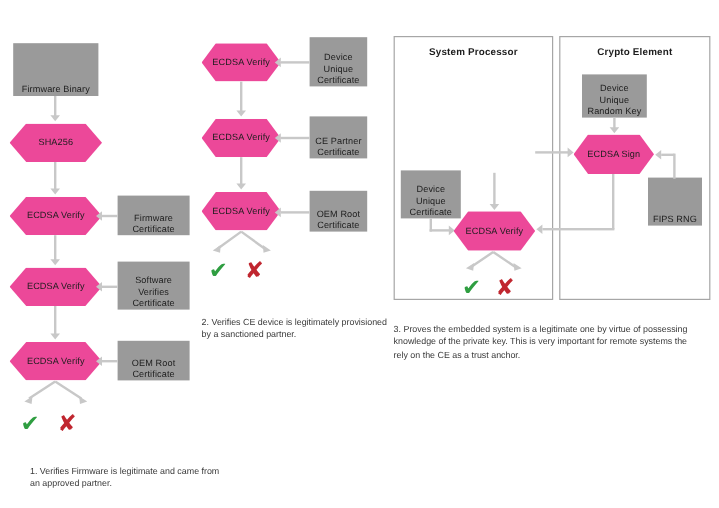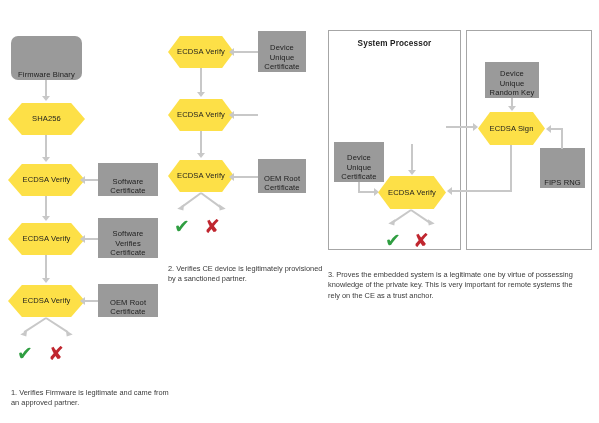--- a/index.html
+++ b/index.html
@@ -6,21 +6,21 @@
   body{width:599px;height:423px;position:relative;overflow:hidden;
        font-family:"Liberation Sans","DejaVu Sans",sans-serif;
        -webkit-font-smoothing:antialiased;}
   #stage{position:absolute;left:0;top:0;width:599px;height:423px;}
 
   
   .node{position:absolute;box-sizing:border-box;display:flex;align-items:center;
         justify-content:center;text-align:center;color:#1d1d1d;font-size:7.6px;
         line-height:9.6px;letter-spacing:.1px;}
   .rect{background:#9a9a9a;align-items:flex-end;}
-  .hex{background:#fde047;
+  .hex{background:#ec4899;
        clip-path:polygon(18% 0%,82% 0%,100% 50%,82% 100%,18% 100%,0% 50%);align-items:center;}
   .node span{display:block;padding:0 3px;}
 
   
   .line{position:absolute;background:#c8c8c8;}
   .vline{width:2px;}
   .hline{height:2px;}
   .arrow{position:absolute;width:0;height:0;}
   .arr-down{border-left:4.5px solid transparent;border-right:4.5px solid transparent;
             border-top:5.5px solid #c8c8c8;}
@@ -41,39 +41,39 @@
                text-align:center;letter-spacing:.15px;}
 
   
   .caption{position:absolute;font-size:7.4px;line-height:10.4px;color:#3a3a3a;}
 </style>
 </head>
 <body>
 
 <div id="stage">
 
-  <div class="node rect" style="left:11px;top:36px;width:71px;height:44px;border-radius:7px;">
+  <div class="node rect" style="left:11px;top:36px;width:71px;height:44px;">
     <span>Firmware Binary</span>
   </div>
 
   <div class="line vline" style="left:45px;top:80px;height:17px;"></div>
   <div class="arrow arr-down" style="left:41.5px;top:96px;"></div>
 
   <div class="node hex" style="left:8px;top:103px;width:77px;height:32px;">
     <span>SHA256</span>
   </div>
 
   <div class="line vline" style="left:45px;top:135px;height:23px;"></div>
   <div class="arrow arr-down" style="left:41.5px;top:157px;"></div>
 
   <div class="node hex" style="left:8px;top:164px;width:77px;height:32px;">
     <span>ECDSA Verify</span>
   </div>
   <div class="node rect" style="left:98px;top:163px;width:60px;height:33px;">
-    <span>Software Certificate</span>
+    <span>Firmware Certificate</span>
   </div>
   <div class="line hline" style="left:85px;top:179px;width:13px;"></div>
   <div class="arrow arr-left" style="left:80px;top:175.5px;"></div>
 
   <div class="line vline" style="left:45px;top:196px;height:21px;"></div>
   <div class="arrow arr-down" style="left:41.5px;top:216px;"></div>
 
   <div class="node hex" style="left:8px;top:223px;width:77px;height:32px;">
     <span>ECDSA Verify</span>
   </div>
@@ -96,36 +96,39 @@
   <div class="arrow arr-left" style="left:80px;top:296.5px;"></div>
 
   <div class="diag" style="left:46px;top:317px;width:26px;transform:rotate(147deg);"></div>
   <div class="arrow arr-down" style="left:21px;top:332px;transform:rotate(-32deg);"></div>
   <div class="diag" style="left:46px;top:317px;width:26px;transform:rotate(33deg);"></div>
   <div class="arrow arr-down" style="left:64px;top:332px;transform:rotate(32deg);"></div>
 
   <div class="mark ok" style="left:17px;top:344px;">✔</div>
   <div class="mark bad" style="left:48px;top:344px;">✘</div>
 
-  <div class="caption" style="left:11px;top:388px;width:160px;">1. Verifies Firmware is legitimate and came from an approved partner.</div>
+  <div class="caption" style="left:25px;top:388px;width:160px;">1. Verifies Firmware is legitimate and came from an approved partner.</div>
 
   <div class="node hex" style="left:168px;top:36px;width:66px;height:32px;">
     <span>ECDSA Verify</span>
   </div>
   <div class="node rect" style="left:258px;top:31px;width:48px;height:41px;">
     <span>Device Unique Certificate</span>
   </div>
   <div class="line hline" style="left:234px;top:51px;width:24px;"></div>
   <div class="arrow arr-left" style="left:229px;top:47.5px;"></div>
 
   <div class="line vline" style="left:200px;top:68px;height:25px;"></div>
   <div class="arrow arr-down" style="left:196.5px;top:92px;"></div>
 
   <div class="node hex" style="left:168px;top:99px;width:66px;height:32px;">
     <span>ECDSA Verify</span>
+  </div>
+  <div class="node rect" style="left:258px;top:97px;width:48px;height:35px;">
+    <span>CE Partner Certificate</span>
   </div>
   <div class="line hline" style="left:234px;top:114px;width:24px;"></div>
   <div class="arrow arr-left" style="left:229px;top:110.5px;"></div>
 
   <div class="line vline" style="left:200px;top:131px;height:23px;"></div>
   <div class="arrow arr-down" style="left:196.5px;top:153px;"></div>
 
   <div class="node hex" style="left:168px;top:160px;width:66px;height:32px;">
     <span>ECDSA Verify</span>
   </div>
@@ -142,20 +145,21 @@
 
   <div class="mark ok" style="left:174px;top:217px;">✔</div>
   <div class="mark bad" style="left:204px;top:217px;">✘</div>
 
   <div class="caption" style="left:168px;top:264px;width:160px;">2. Verifies CE device is legitimately provisioned by a sanctioned partner.</div>
 
   <div class="panel" style="left:328px;top:30px;width:133px;height:220px;"></div>
   <div class="panel-title" style="left:328px;top:39px;width:133px;">System Processor</div>
 
   <div class="panel" style="left:466px;top:30px;width:126px;height:220px;"></div>
+  <div class="panel-title" style="left:466px;top:39px;width:126px;">Crypto Element</div>
 
   <div class="node rect" style="left:485px;top:62px;width:54px;height:36px;">
     <span>Device Unique Random Key</span>
   </div>
   <div class="line vline" style="left:511px;top:98px;height:9px;"></div>
   <div class="arrow arr-down" style="left:507.5px;top:106px;"></div>
 
   <div class="node hex" style="left:478px;top:112px;width:67px;height:33px;">
     <span>ECDSA Sign</span>
   </div>

